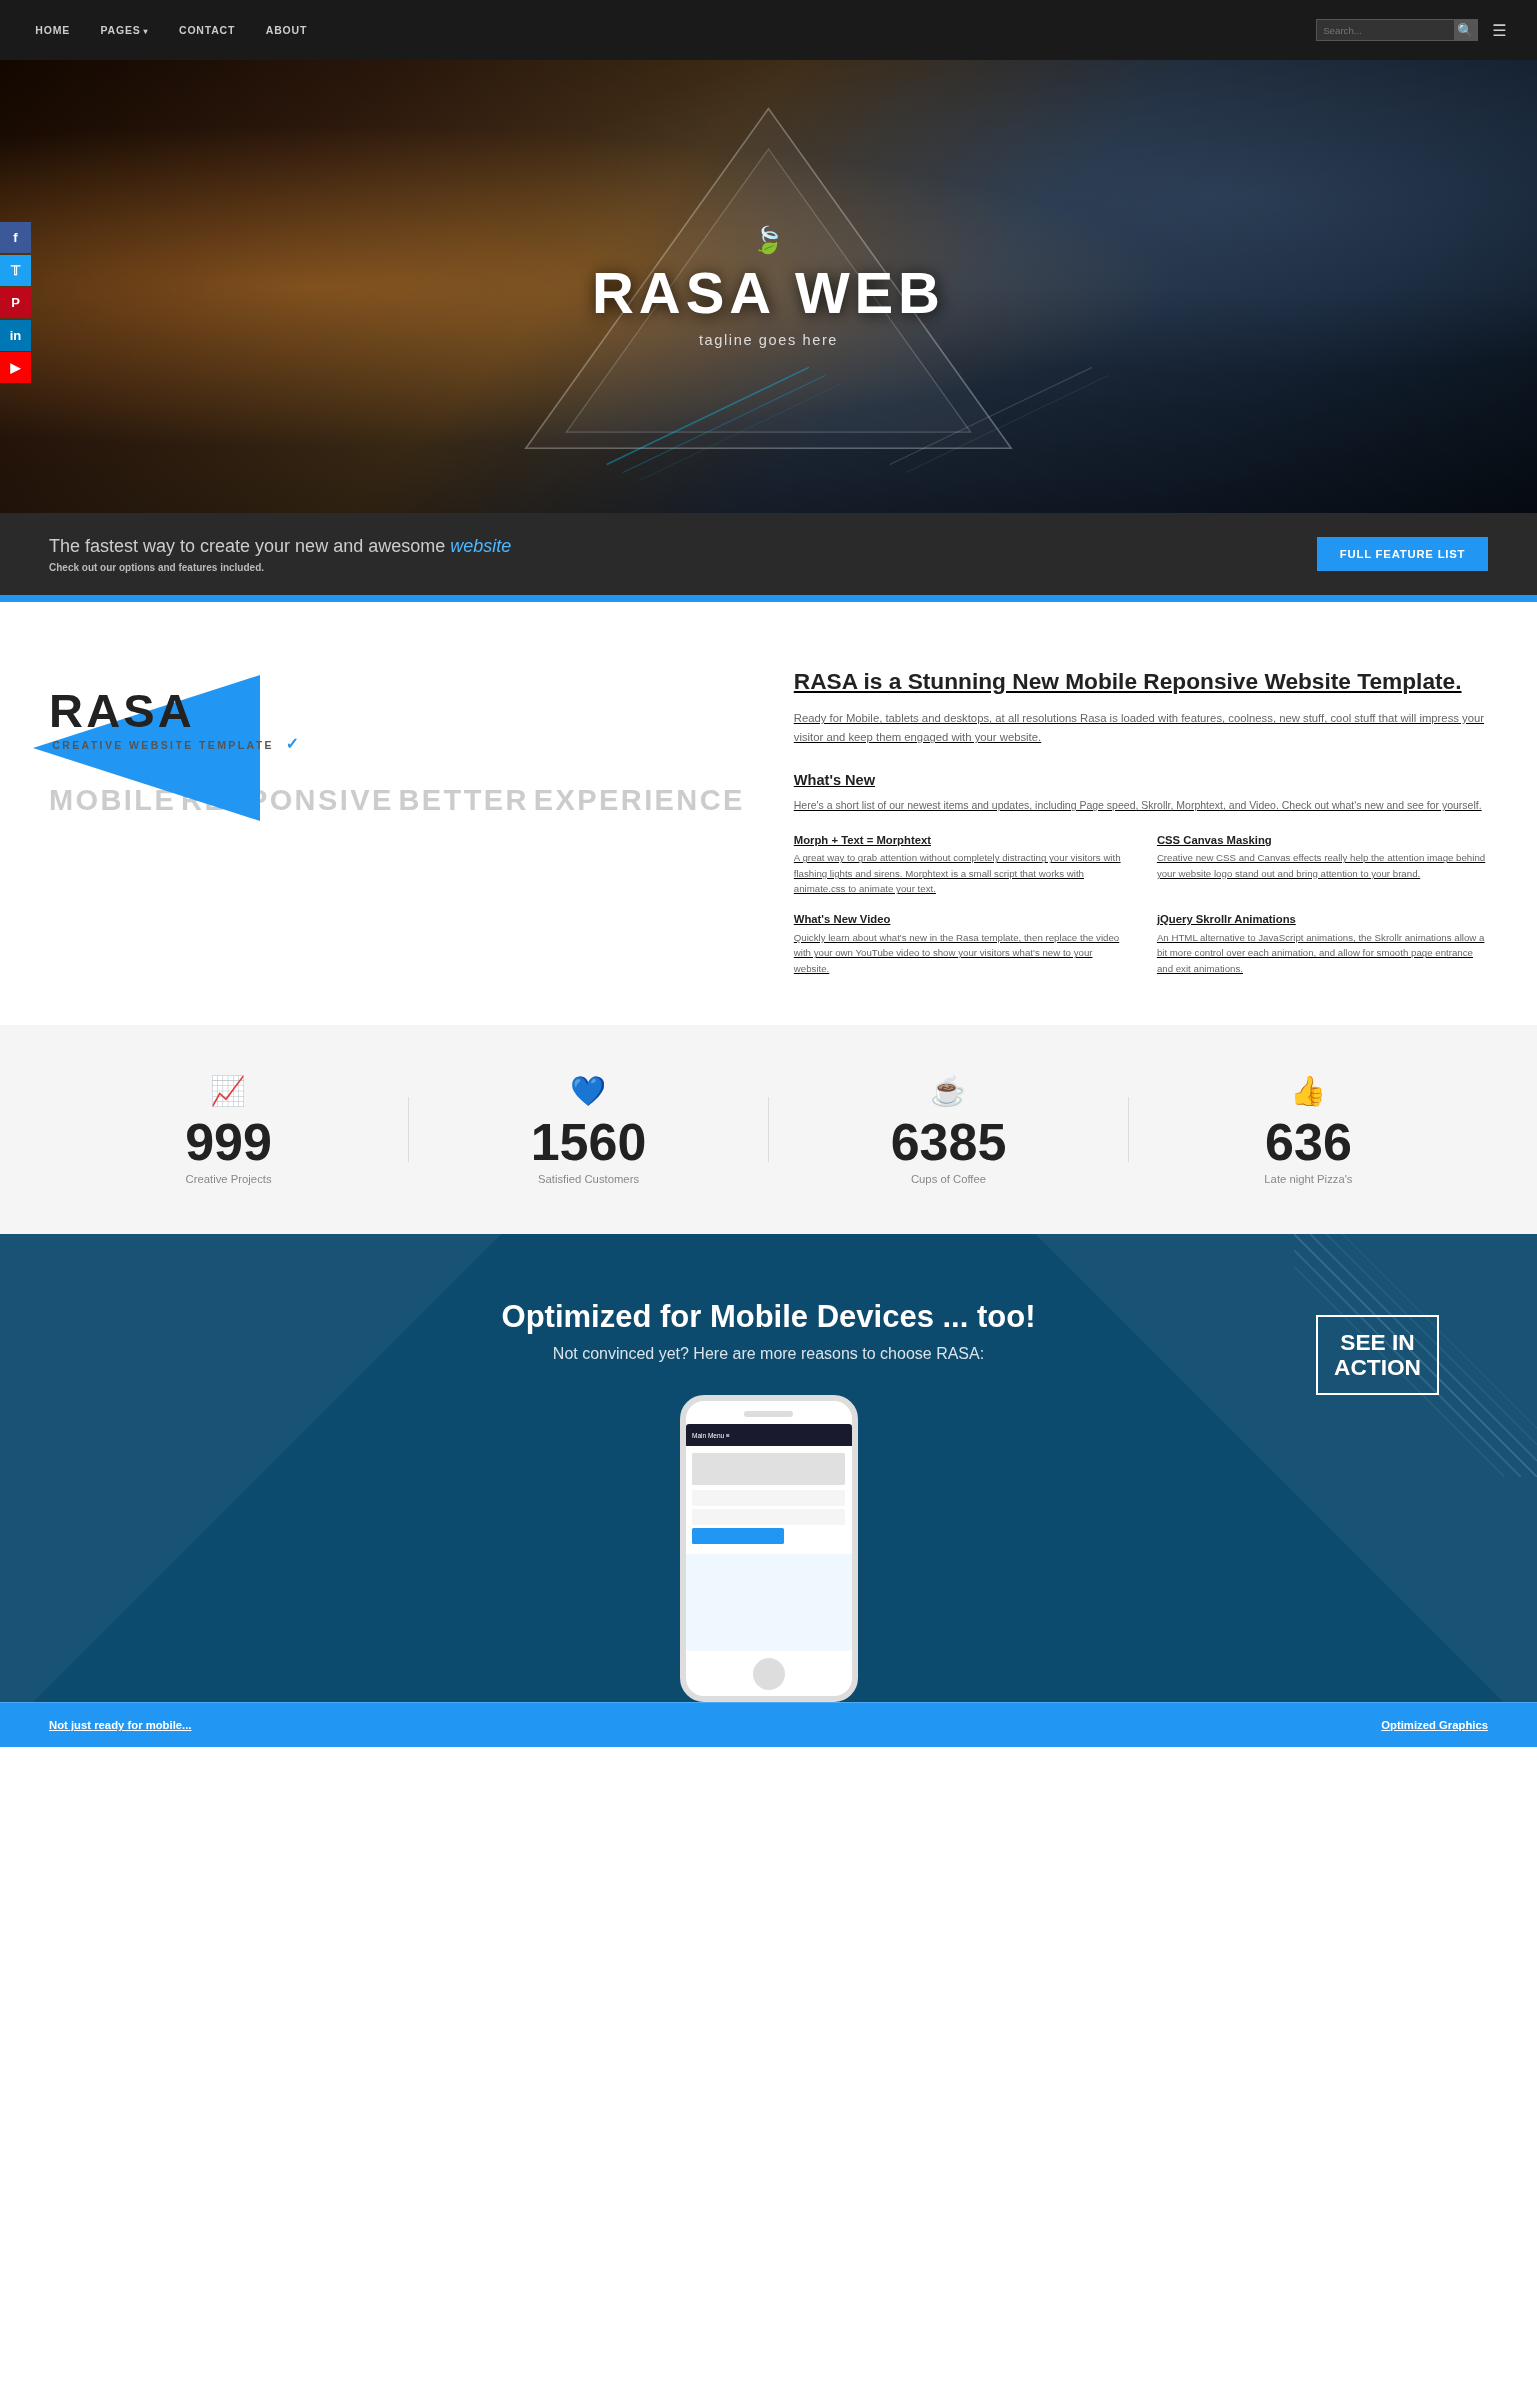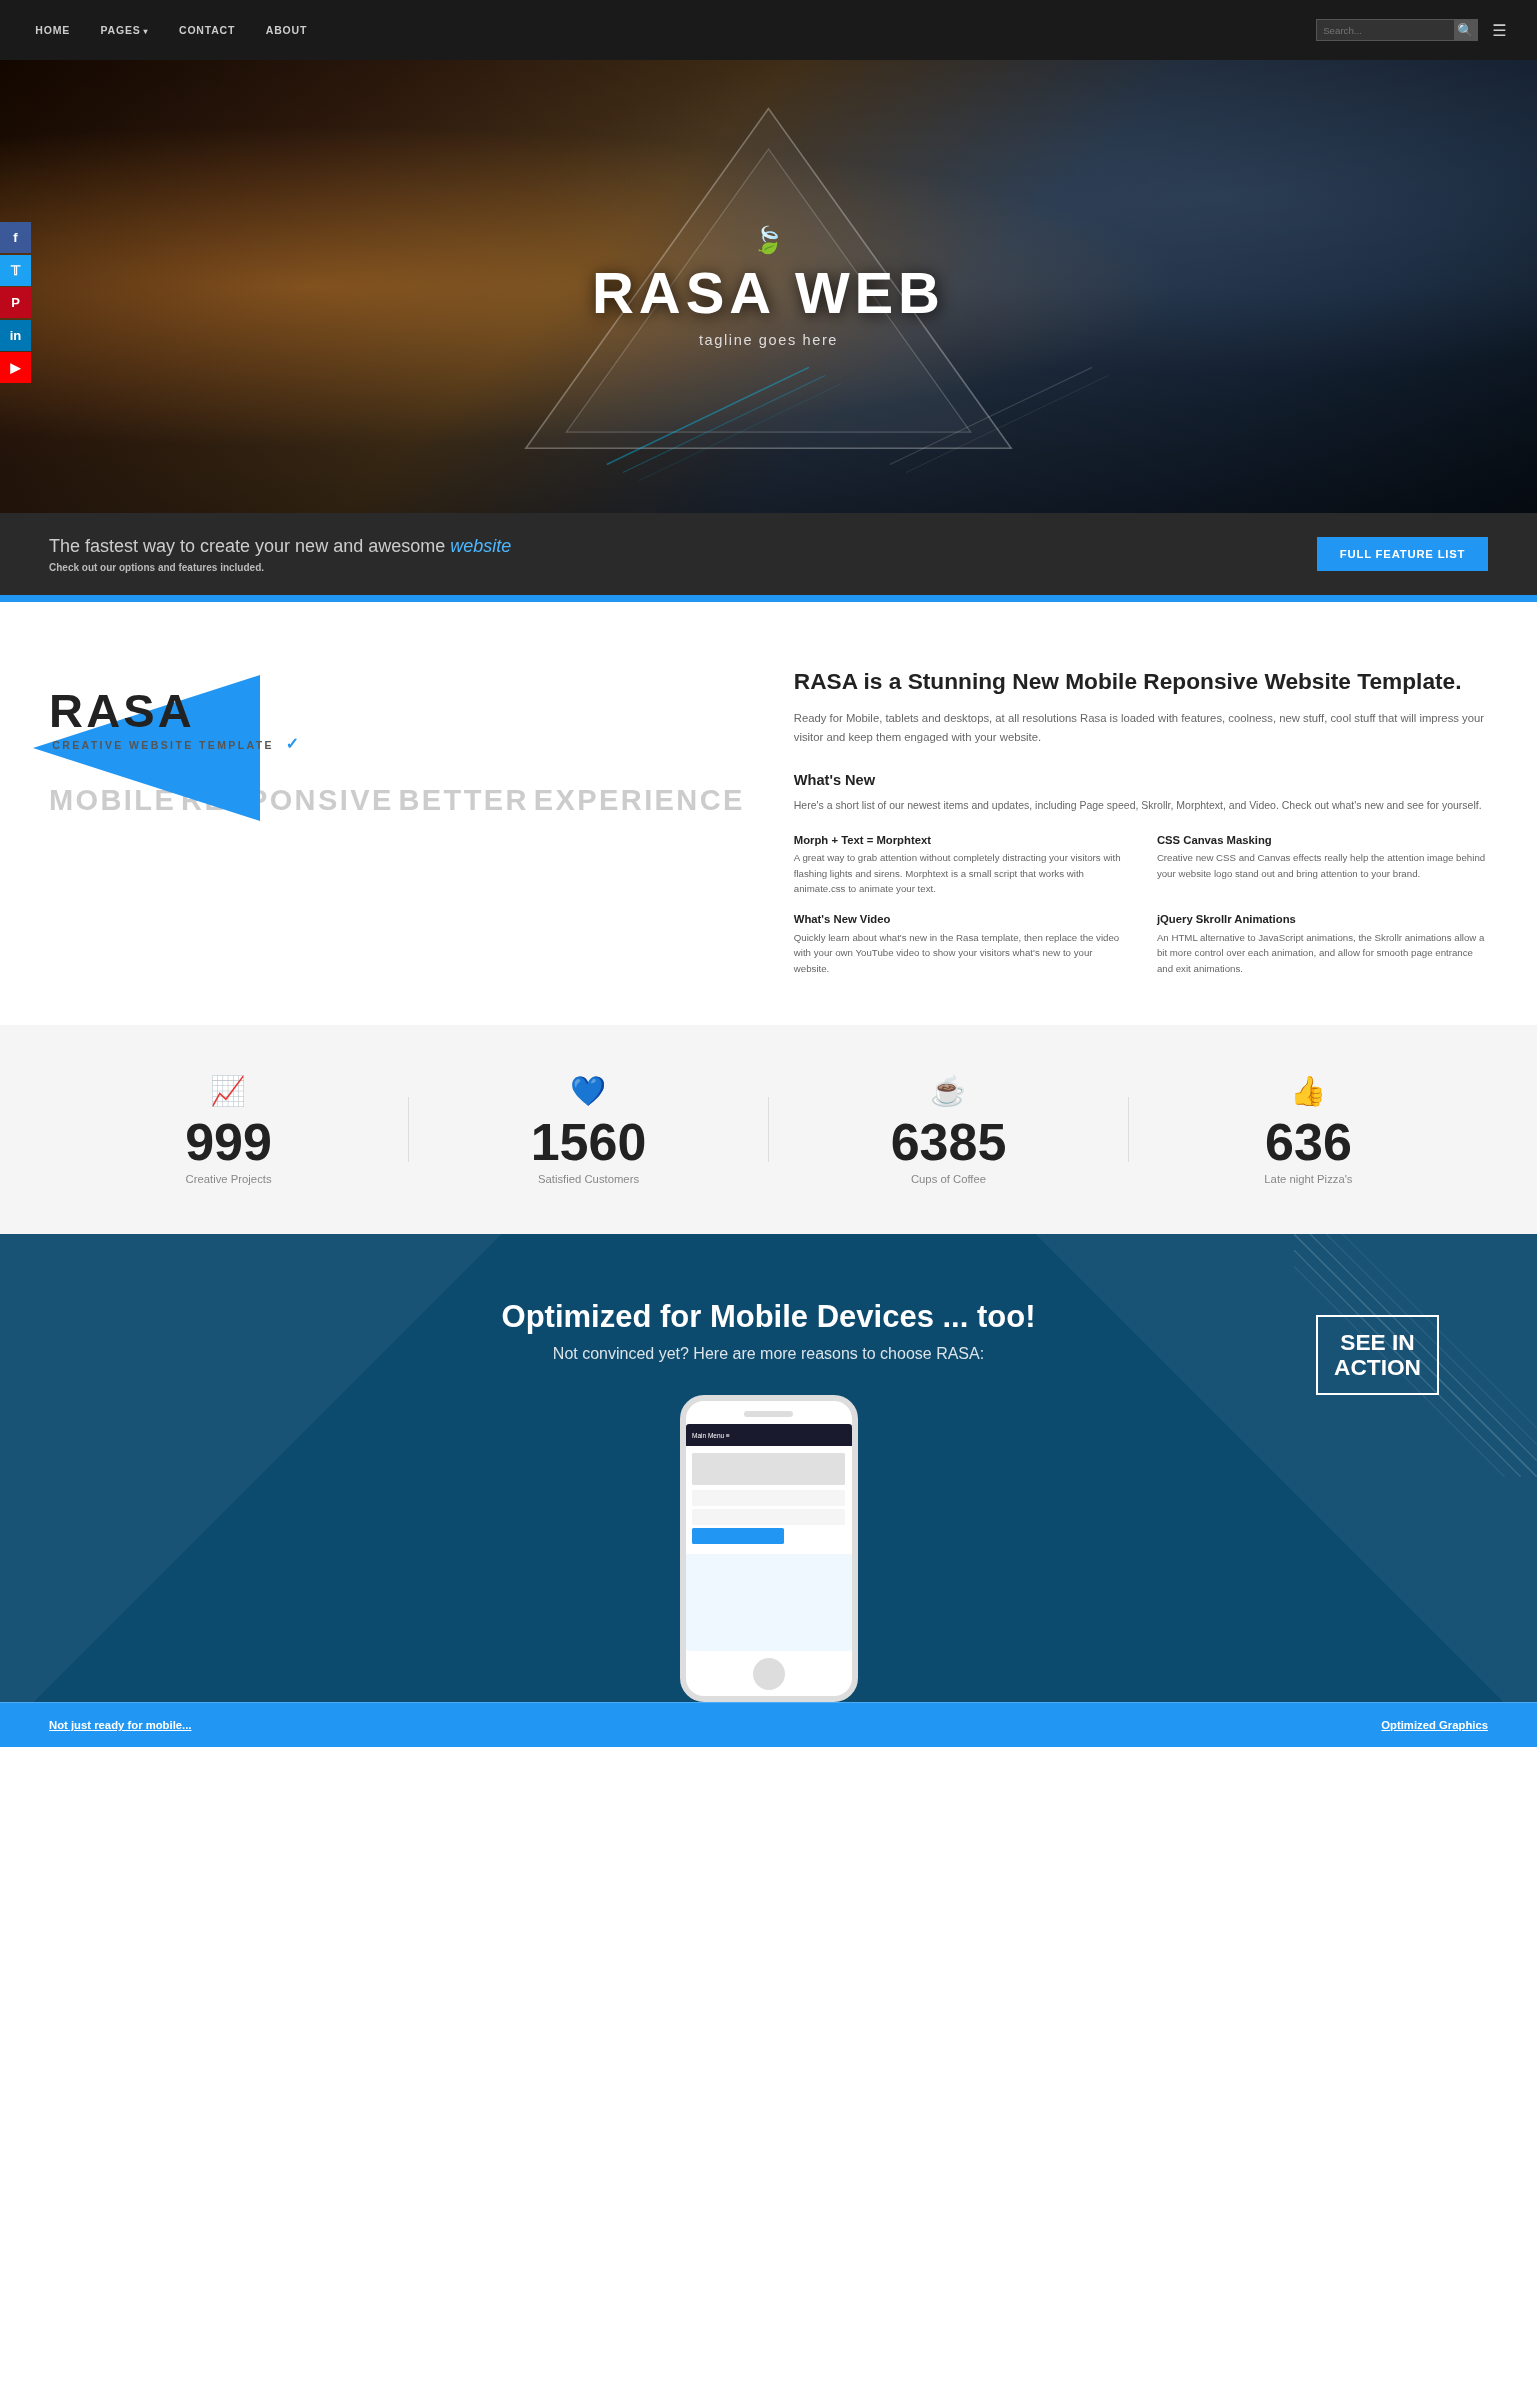--- a/index.html
+++ b/index.html
@@ -242,20 +242,21 @@
       font-size: 29px;
       font-weight: 900;
       color: #ccc;
       text-transform: uppercase;
       letter-spacing: 2.4px;
       line-height: 1.1;
     }
 
     .about-right {
       flex: 1;
+      text-decoration: underline;
     }
     .about-title {
       font-size: 22.7px;
       font-weight: 700;
       color: #222;
       margin-bottom: 13px;
       line-height: 1.3;
     }
     .about-desc {
       font-size: 11.3px;

